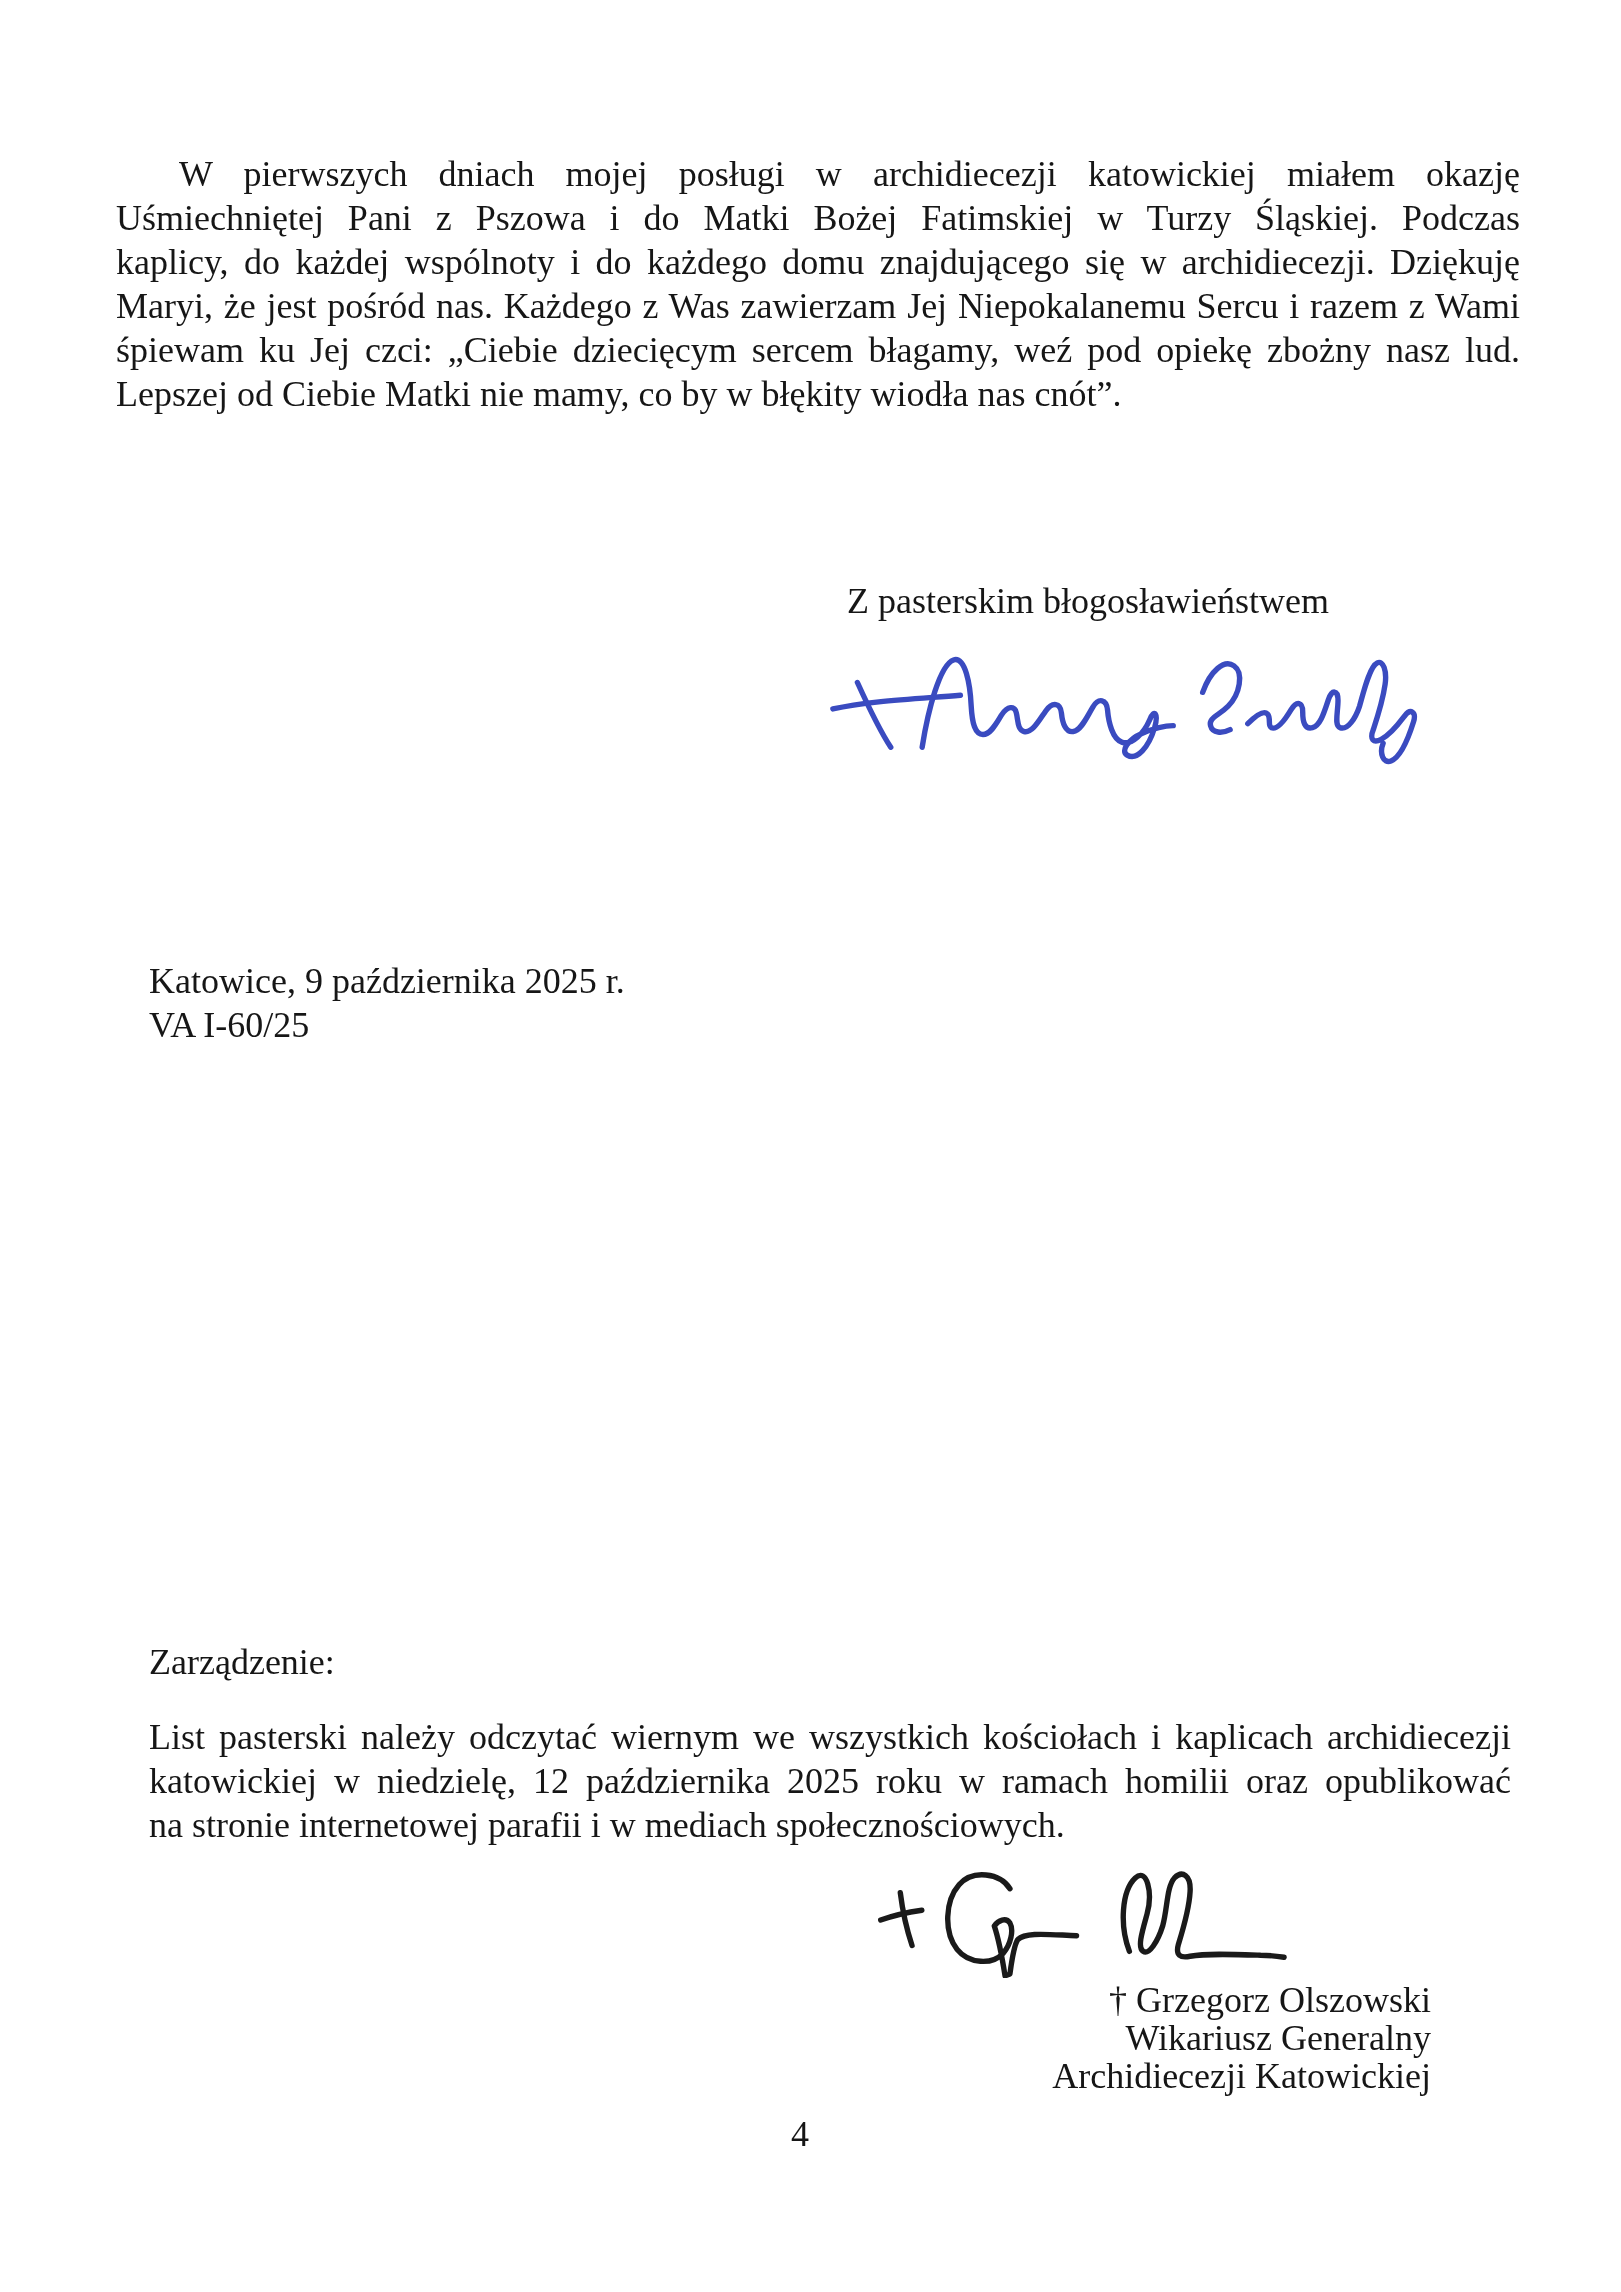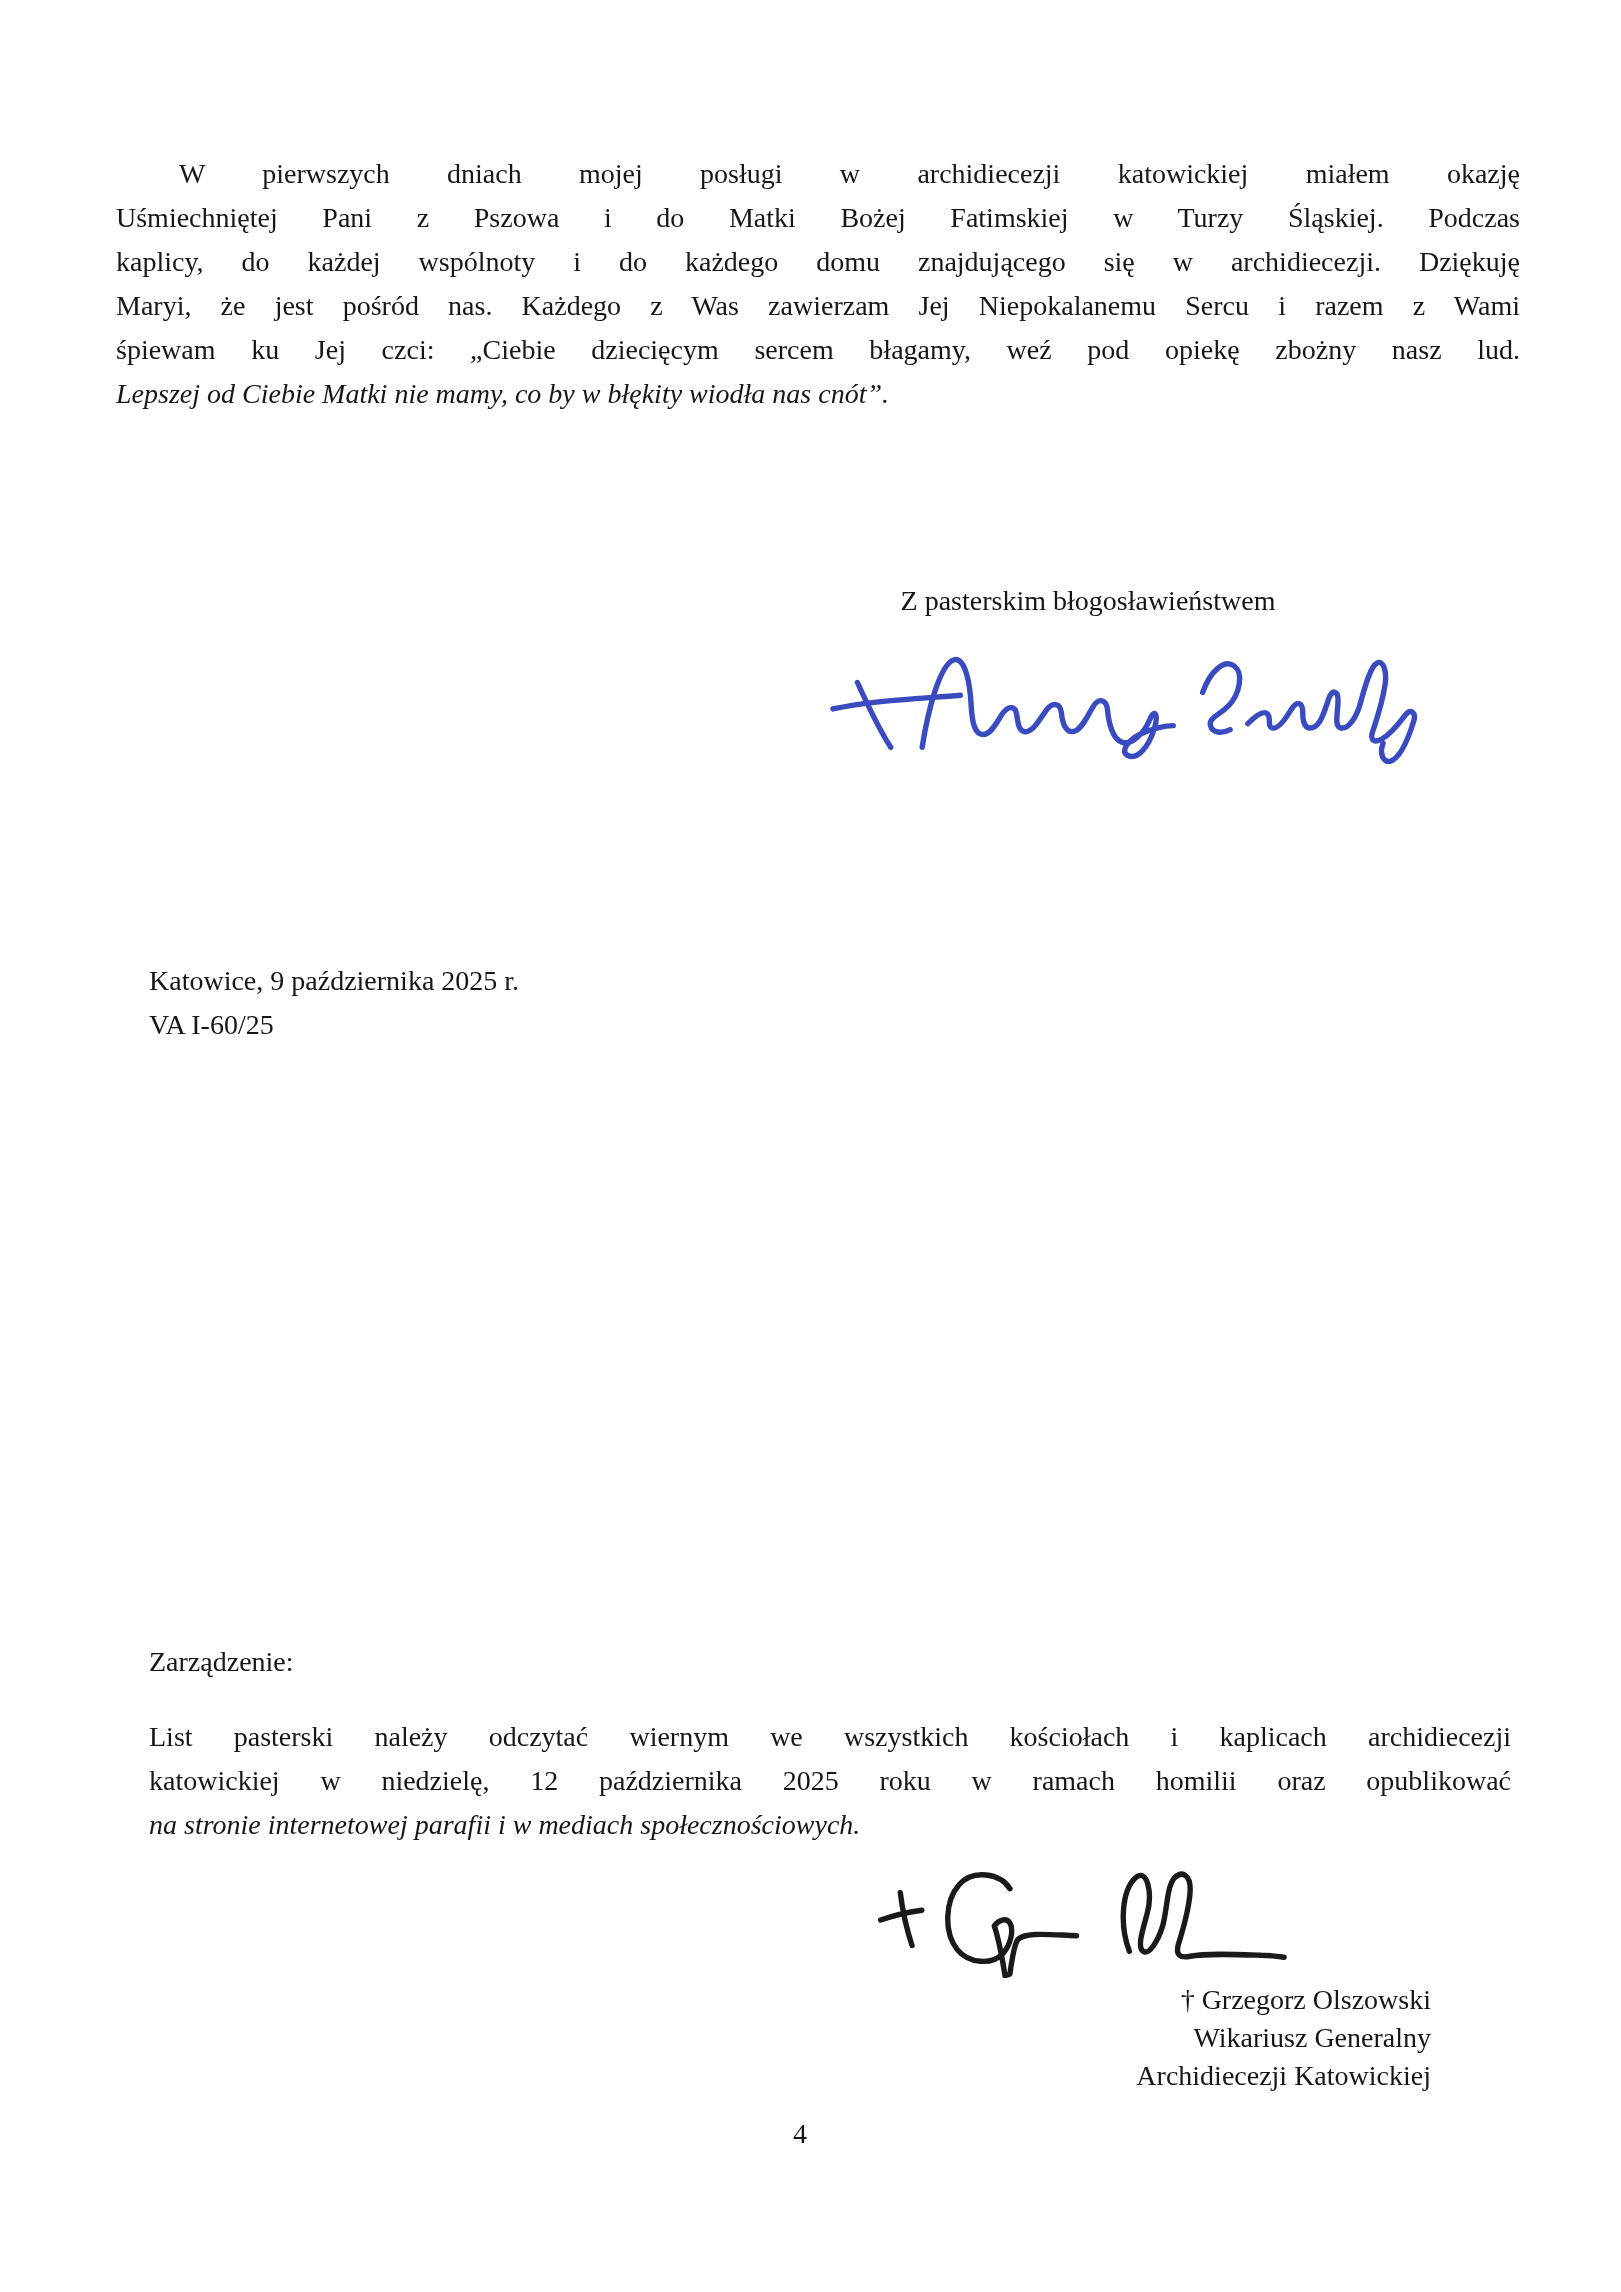--- a/index.html
+++ b/index.html
@@ -6,23 +6,23 @@
   .page {
     position:relative;
     width:1621px;
     height:2293px;
     background:#ffffff;
     overflow:hidden;
     font-family:"Liberation Serif","DejaVu Serif",serif;
     color:#161616;
   }
   .abs { position:absolute; }
-  .body-text { font-size:28px; line-height:44px; }
+  .body-text { font-size:36px; line-height:44px; }
   .jline { text-align:justify; text-align-last:justify; height:44px; }
-  .jline-last { text-align:justify; text-align-last:left; height:44px;font-style:italic; }
+  .jline-last { text-align:justify; text-align-last:left; height:44px; }
   .indent-first { text-indent:63px; }
   .para1 { left:116px; top:152px; width:1404px; }
   .blessing { left:745px; top:579px; width:686px; text-align:center; }
   .sig-blue { left:828px; top:647px; width:613px; height:123px; }
   .sig1-names { left:716px; top:755px; width:686px; text-align:center; line-height:41px; }
   .dateline { left:149px; top:959px; }
   .ordinance-heading { left:149px; top:1640px; font-weight:normal; }
   .para2 { left:149px; top:1715px; width:1362px; }
   .sig-black { left:867px; top:1865px; width:421px; height:113px; }
   .sig2-names { left:745px; top:1981px; width:686px; text-align:right; line-height:38px; }

